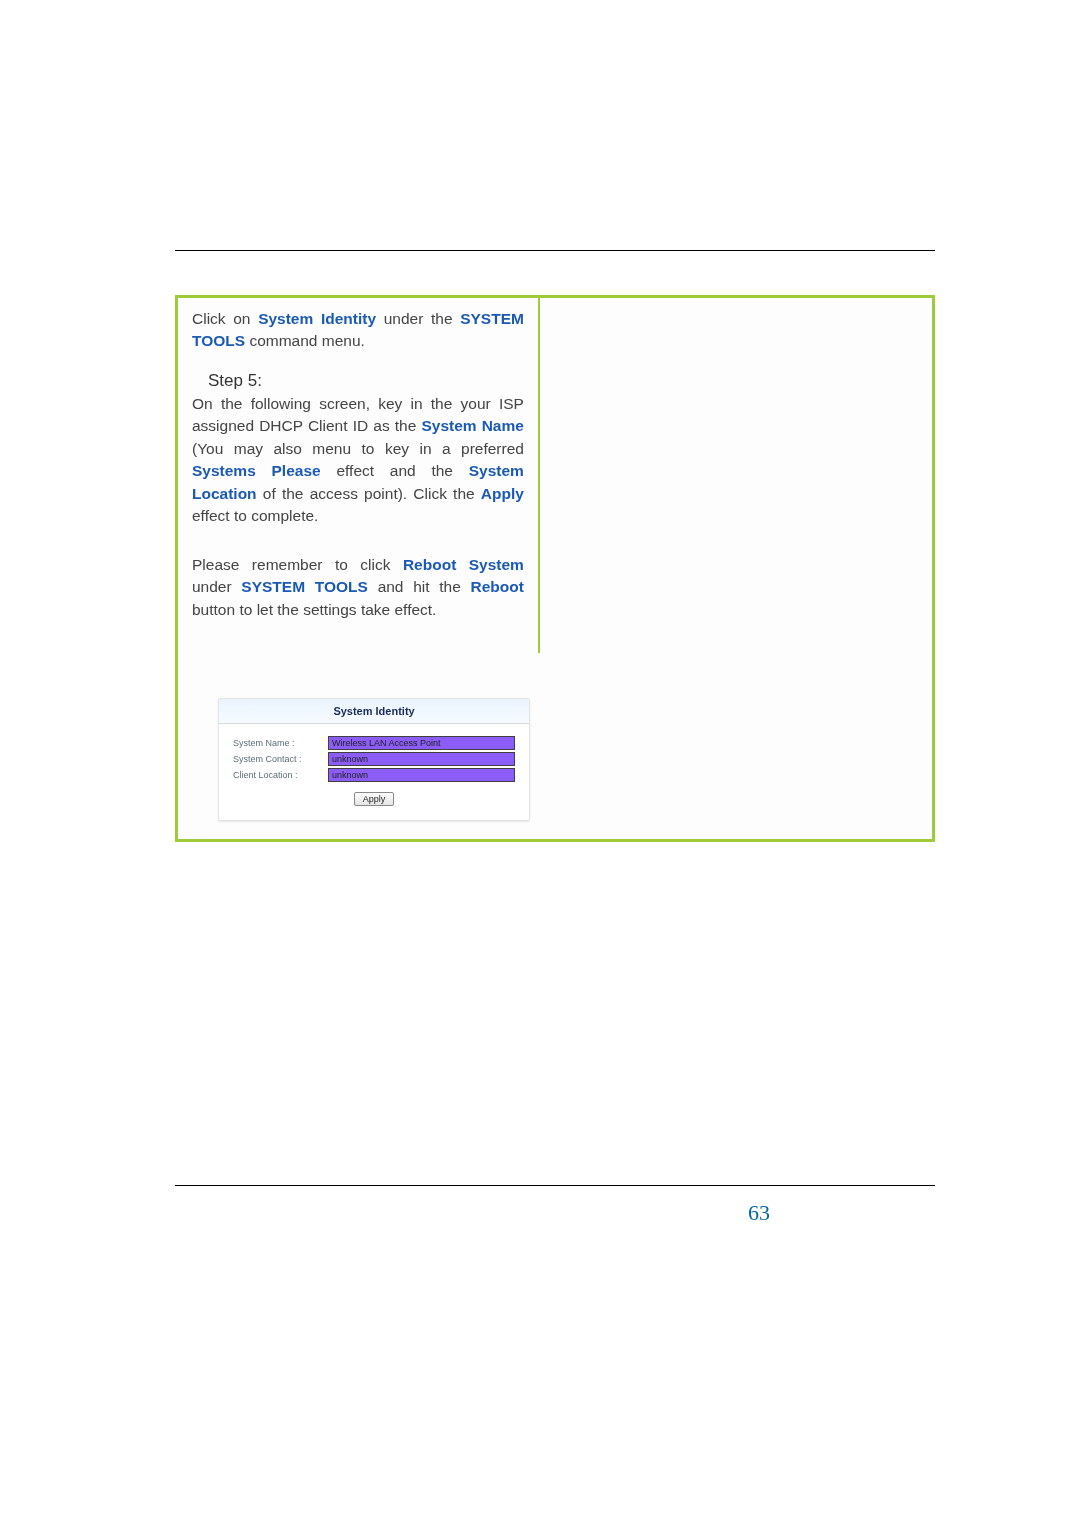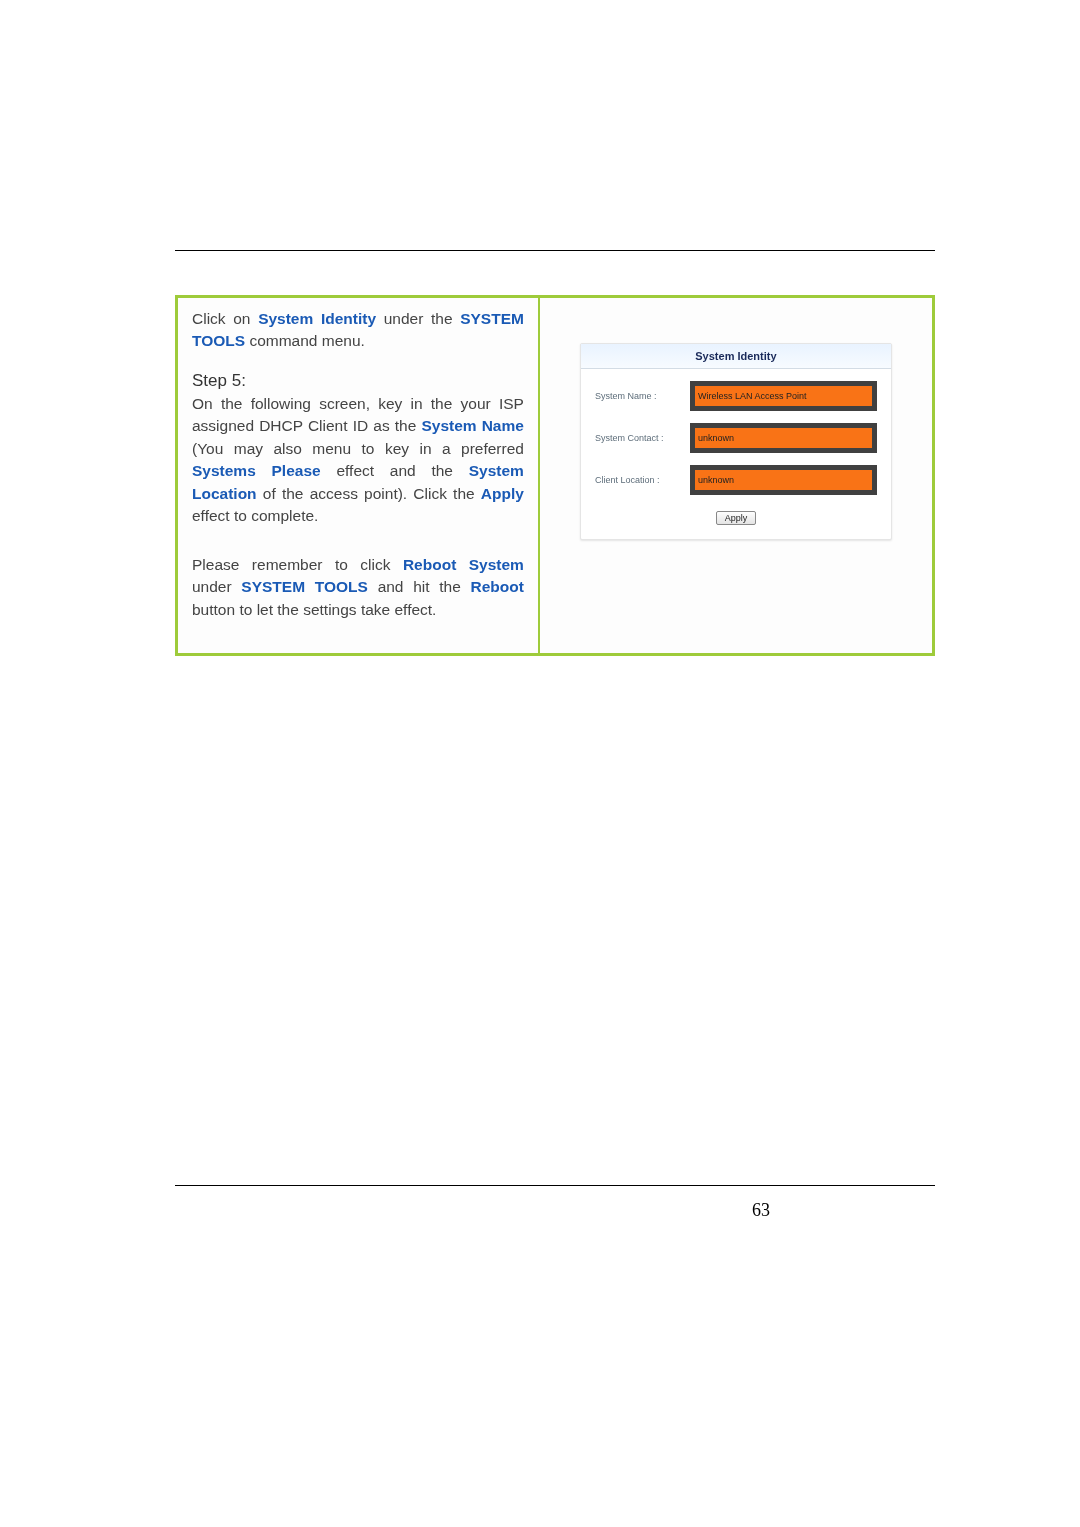--- a/index.html
+++ b/index.html
@@ -23,28 +23,29 @@
     left: 175px;
     right: 145px;
     border-top: 1px solid #000;
   }
   .top-rule { top: 250px; }
   .bottom-rule { top: 1185px; }
   .pagenum {
     position: absolute;
     top: 1200px;
     right: 310px;
-    font-size: 18px;
-    color: #000000;
+    font-size: 22px;
+    color: #0369a1;
     font-family: Georgia, serif;
   }
   .content-box {
     border: 3px solid #9ecb3a;
     background: #fdfdfd;
     display: flex;
+    flex-direction: column;
     margin-top: 50px;
   }
   .left-col {
     width: 48%;
     border-right: 2px solid #9ecb3a;
     padding: 10px 14px 18px 14px;
     box-sizing: border-box;
   }
   .right-col {
     width: 52%;
@@ -58,21 +59,21 @@
     font-size: 15.5px;
     line-height: 1.45;
     text-align: justify;
     text-justify: inter-word;
     margin: 0 0 14px 0;
     color: #444;
   }
   .step-hd {
     font-size: 17px;
     color: #333;
-    margin: 18px 0 2px 0;
+    margin: 18px 0 2px 16px;
   }
   .kw { font-weight: bold; color: #1a5ab5; }
   .identity-panel {
     border: 1px solid #e5e5e5;
     border-radius: 2px;
     box-shadow: 0 1px 2px rgba(0,0,0,0.1);
     width: 310px;
     background: #fff;
     font-family: Arial, sans-serif;
   }
@@ -85,35 +86,35 @@
     color: #1a2a5a;
     padding: 6px 0;
     font-family: Verdana, Arial, sans-serif;
   }
   .identity-body {
     padding: 12px 14px 14px 14px;
   }
   .form-row {
     display: flex;
     align-items: center;
-    margin-bottom: 12px;
+    margin-bottom: 2px;
   }
   .form-label {
     font-size: 9px;
     color: #5d6d7a;
     width: 95px;
     flex: 0 0 95px;
   }
   .form-input {
     flex: 1 1 auto;
-    border: 5px solid #404040;
-    background: #f97316;
+    border: 1px solid #404040;
+    background: #8b5cf6;
     font-size: 9px;
     color: #222;
-    height: 30px;
+    height: 14px;
     line-height: 14px;
     padding: 0 3px;
     box-sizing: border-box;
   }
   .apply-row {
     text-align: center;
     margin-top: 6px;
   }
   .apply-btn {
     font-size: 9px;

